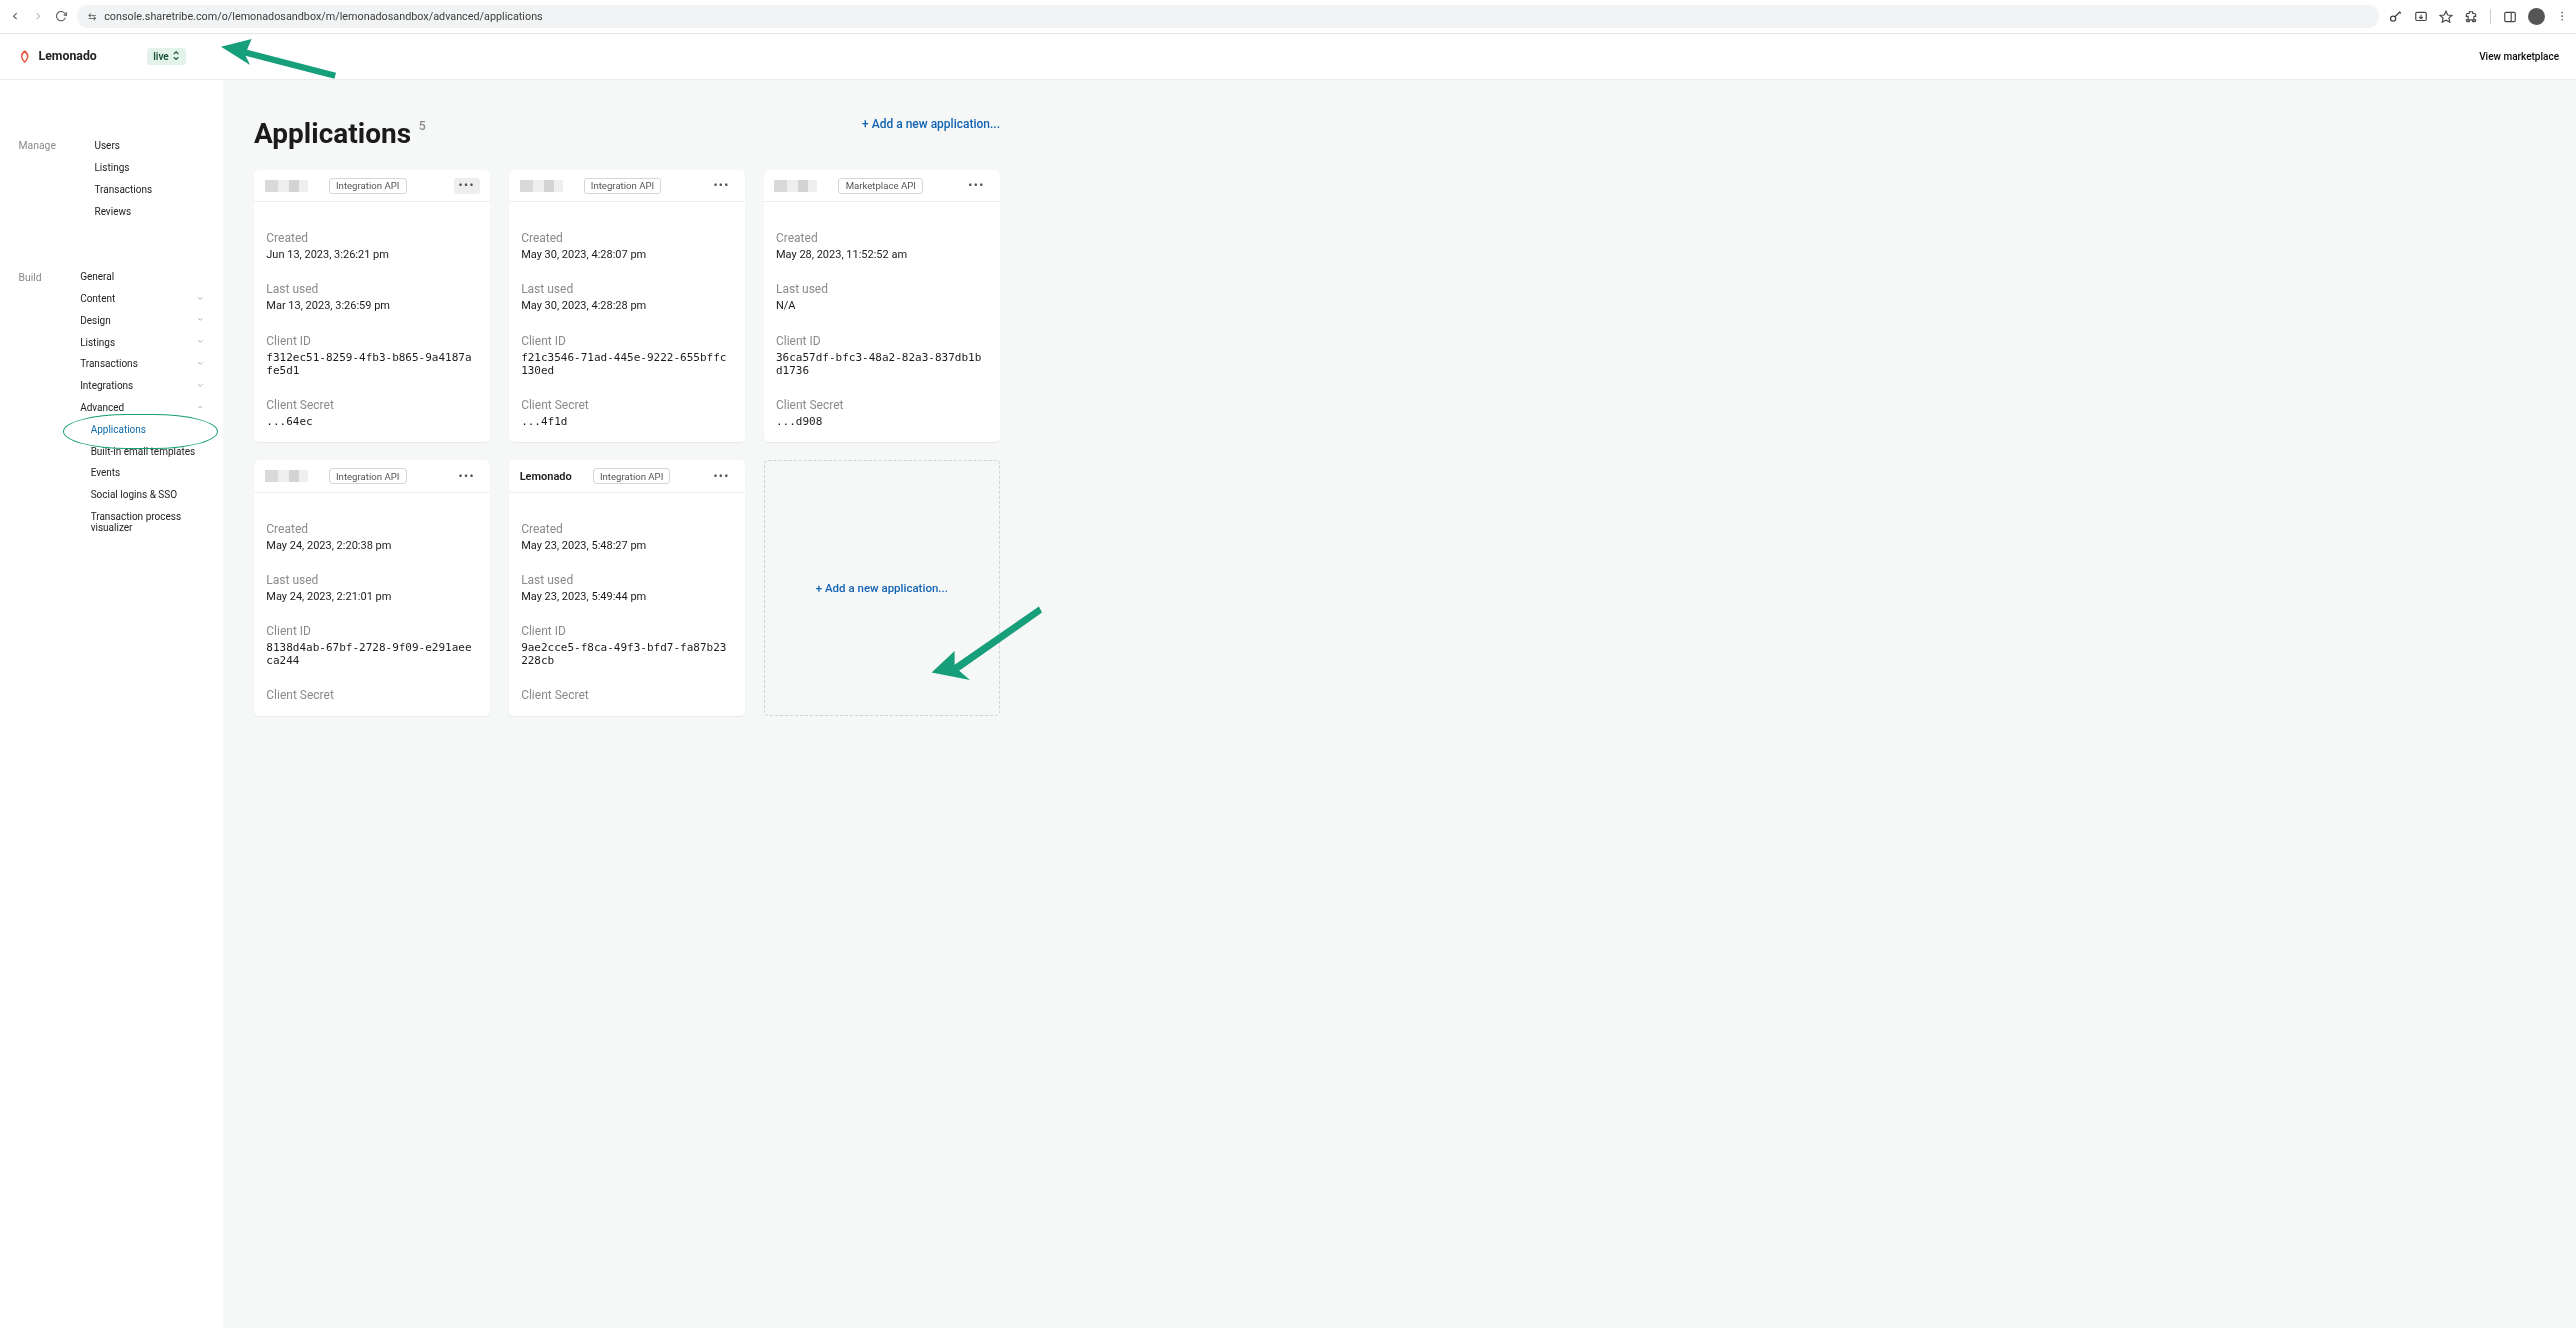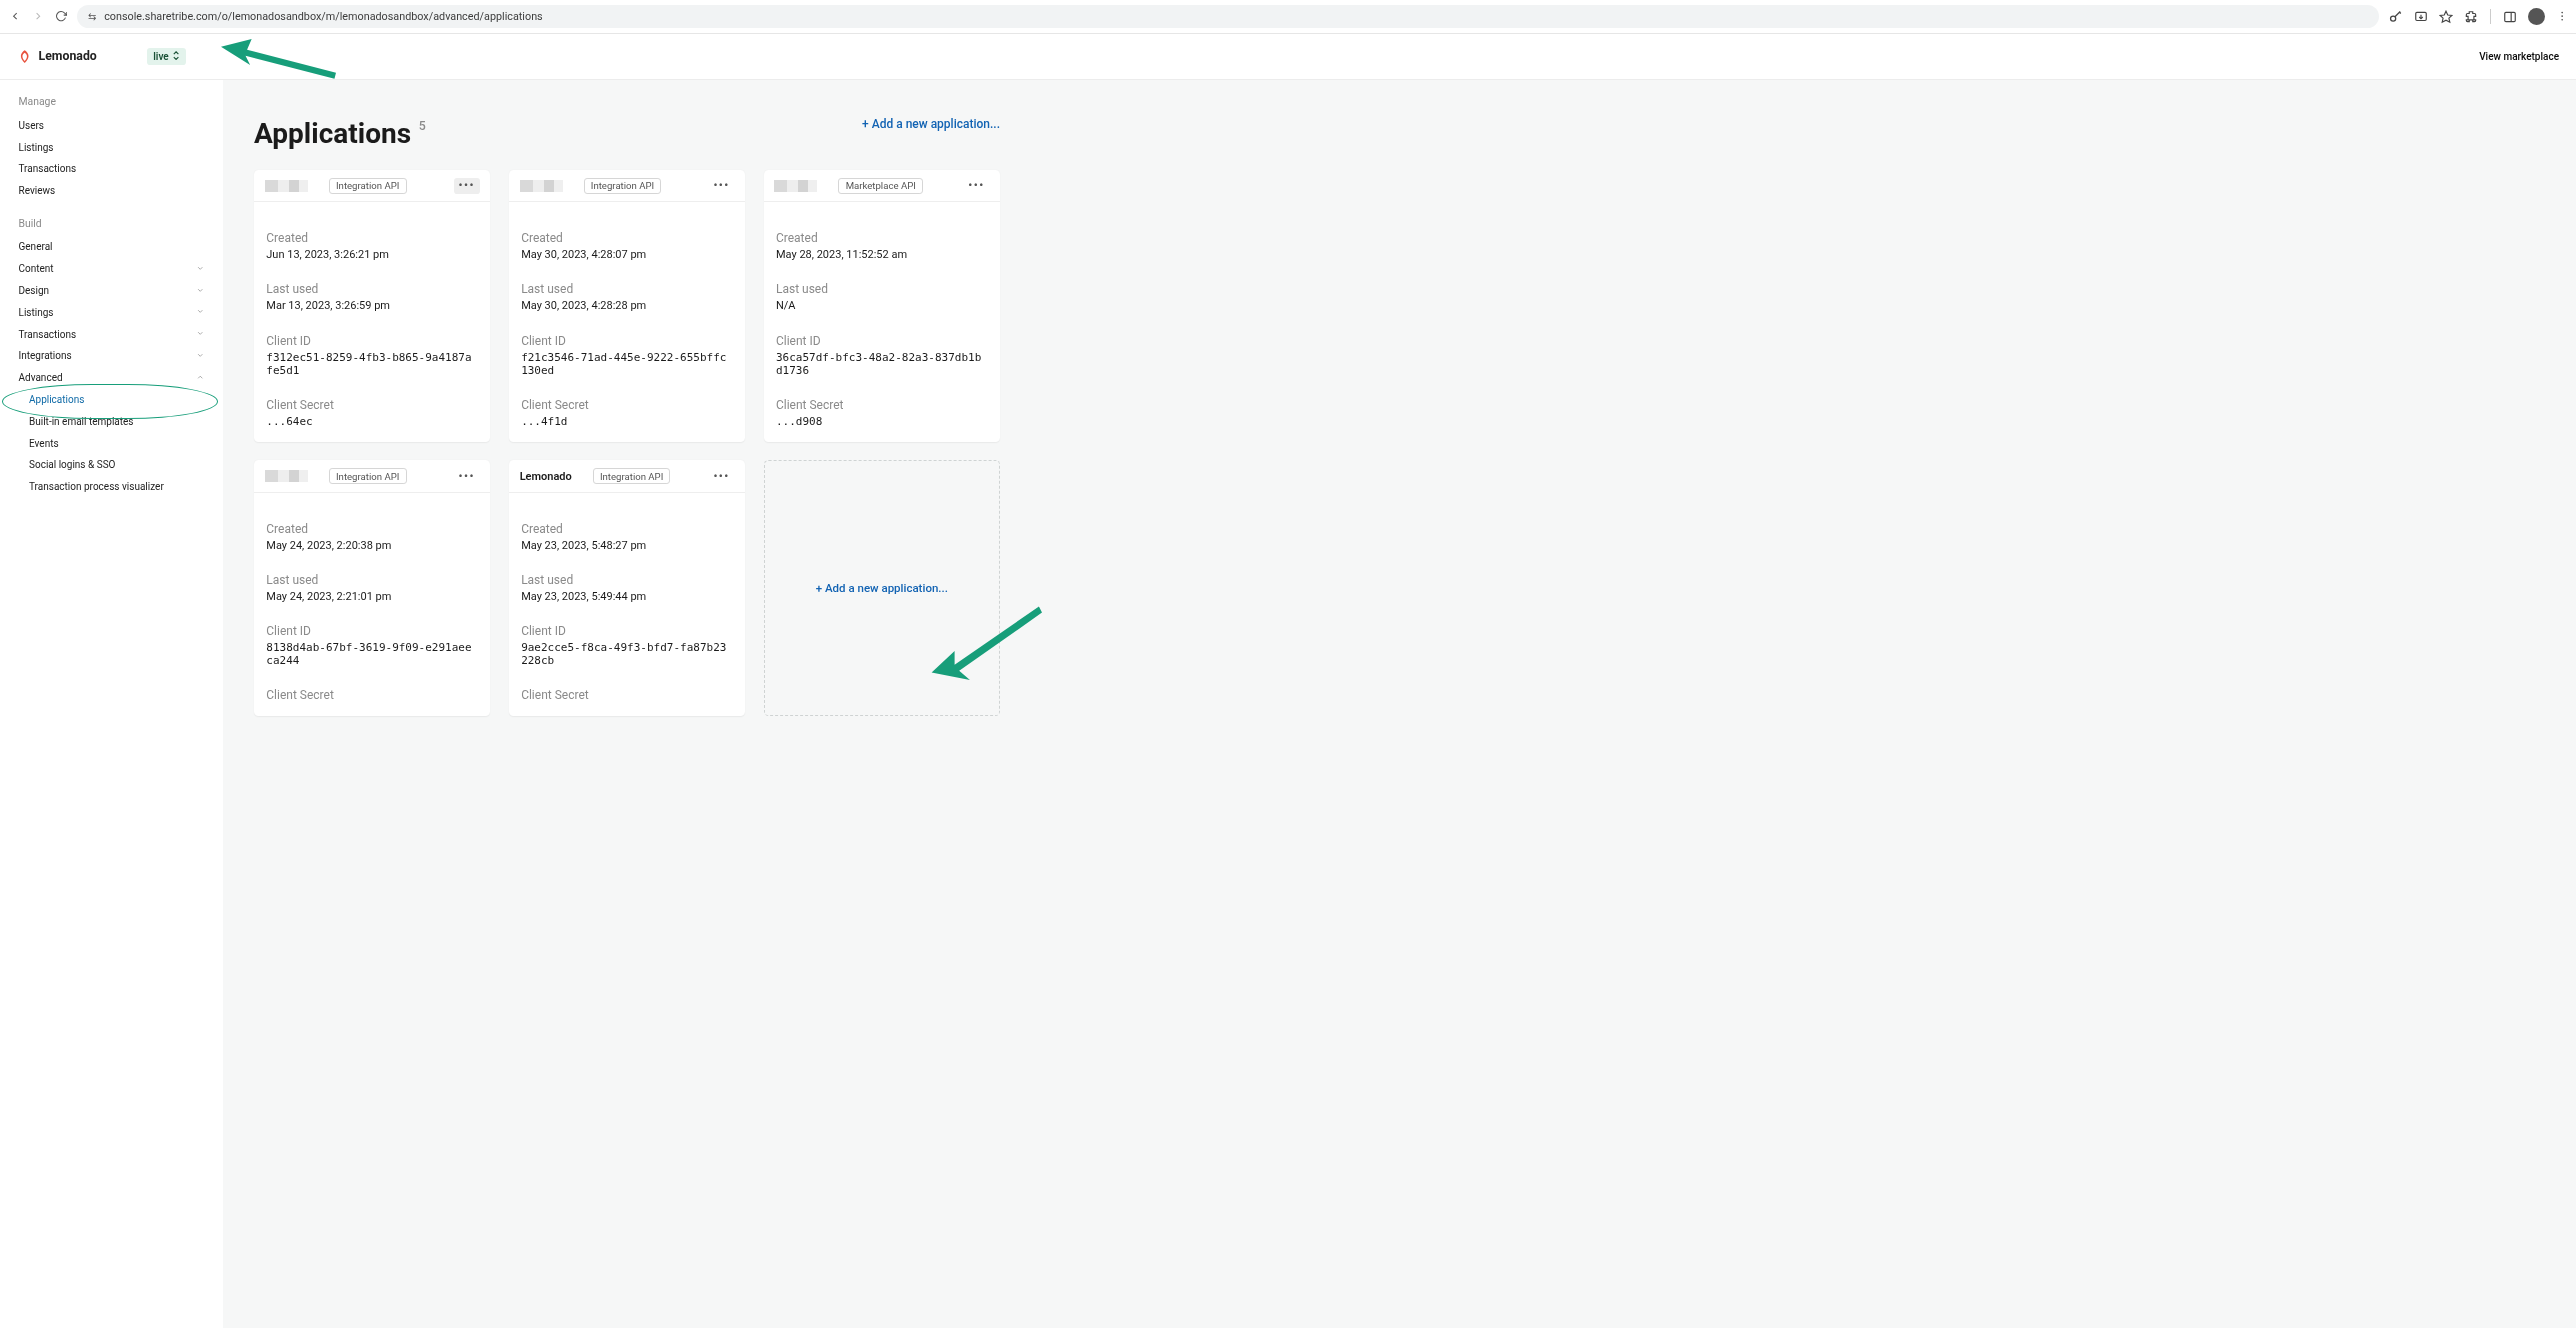--- a/index.html
+++ b/index.html
@@ -25,21 +25,21 @@
   .env-pill .chev { font-size:7.7px; line-height:1; color:#1a5136;}
   .view-marketplace { color:#0b0b0b; font-size:10px; font-weight:500; }
 
   
   .layout { display:flex; }
   .sidebar { width: 223px; background:#fff; padding: 10.8px 0; border-right: 0 solid transparent; }
   .sidebar-section-label { color:#8a8a8a; font-size:10.4px; padding: 4.6px 18.5px 4.6px; }
   .sidebar-item { color:#222; font-size:10px; padding: 5.4px 18.5px; cursor:pointer; display:flex; align-items:center; justify-content:space-between; }
   .sidebar-sub { padding-left: 29px; }
   .sidebar-item.active { color:#0f6aa7; }
-  .side-group { margin-bottom: 10.8px; display:flex; flex-direction:column; gap:1.5px; }
+  .side-group { margin-bottom: 10.8px; display:flex; flex-direction:row; gap:1.5px;margin-top:44px; }
   .chev-down { color:#8a8a8a; font-size:9.2px; }
 
   .content { flex:1; background:#f6f7f7; min-height: calc(100vh - 34px - 46px); padding: 37px 31px; }
   .content-inner { position:relative; max-width: 746px; }
 
   .page-title-row { display:flex; align-items:flex-start; justify-content:space-between; margin-bottom: 20px; }
   .page-title { font-size:28px; font-weight:700; color:#1b1b1b; display:flex; align-items:flex-start; gap:4.6px;}
   .page-title sup { font-size:12.3px; color:#8a8a8a; font-weight:500; margin-top:1.5px; margin-left:3.1px;}
   .add-link { color:#1263b3; font-size:12px; font-weight:500; cursor:pointer; }
 
@@ -308,21 +308,21 @@
               <span class="pixel-name"></span>
               <span class="api-badge">Integration API</span>
               <span class="card-menu">•••</span>
             </div>
             <div class="card-body">
               <div class="field-label">Created</div>
               <div class="field-value">May 24, 2023, 2:20:38 pm</div>
               <div class="field-label">Last used</div>
               <div class="field-value">May 24, 2023, 2:21:01 pm</div>
               <div class="field-label">Client ID</div>
-              <div class="field-value mono">8138d4ab-67bf-3619-9f09-e291aeeca244</div>
+              <div class="field-value mono">8138d4ab-67bf-2728-9f09-e291aeeca244</div>
               <div class="field-label">Client Secret</div>
             </div>
           </div>
           <div class="card">
             <div class="card-head">
               <span class="card-head-name">Lemonado</span>
               <span class="api-badge">Integration API</span>
               <span class="card-menu">•••</span>
             </div>
             <div class="card-body">

